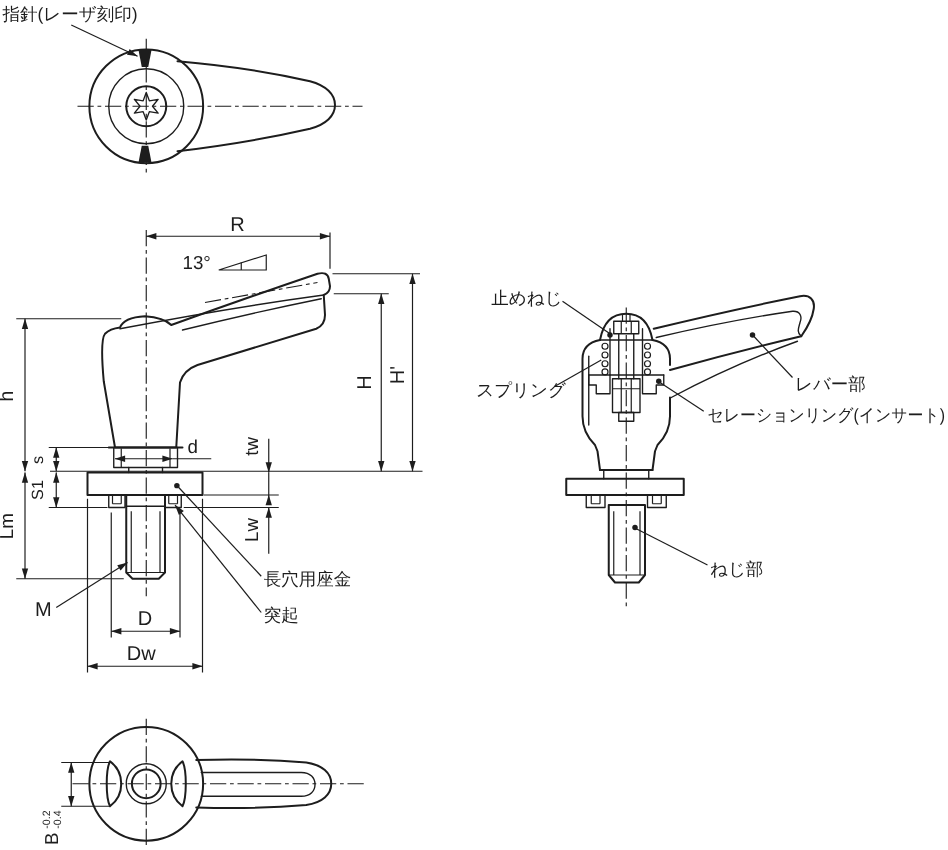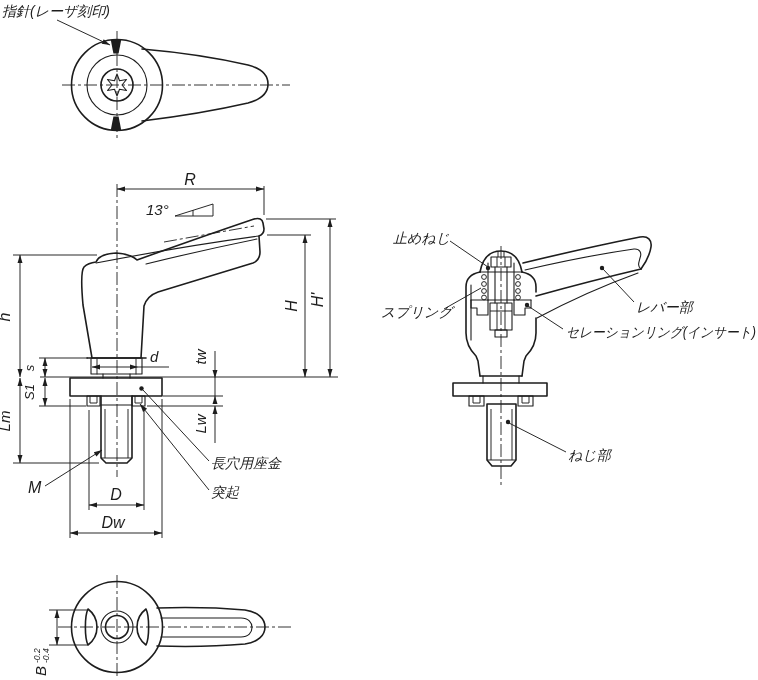--- a/index.html
+++ b/index.html
@@ -1,17 +1,17 @@
 <!DOCTYPE html>
 <html><head>
 <meta charset="utf-8">
 <style>
   :root{ --ln:#1d1d1d; --bg:#ffffff; }
   html,body{margin:0;padding:0;background:#fff;}
-  .stage{position:relative;width:758px;height:680px;background:var(--bg);overflow:hidden;font-style:italic;}
+  .stage{position:relative;width:758px;height:680px;background:var(--bg);overflow:hidden;}
   svg{position:absolute;left:0;top:0;}
   svg *{vector-effect:non-scaling-stroke;}
   .ol{fill:none;stroke:var(--ln);stroke-width:1.6;stroke-linejoin:round;stroke-linecap:round;}
   .in{fill:none;stroke:var(--ln);stroke-width:1.1;stroke-linejoin:round;stroke-linecap:round;}
   .t {fill:none;stroke:var(--ln);stroke-width:.95;stroke-linecap:butt;}
   .cl{fill:none;stroke:var(--ln);stroke-width:.9;stroke-dasharray:13 3 3 3;}
   .blk{fill:var(--ln);stroke:none;}
   text{font-family:"Liberation Sans","DejaVu Sans",sans-serif;fill:var(--ln);}
   .dL{font-size:16px;}      
   .dM{font-size:15px;}      

